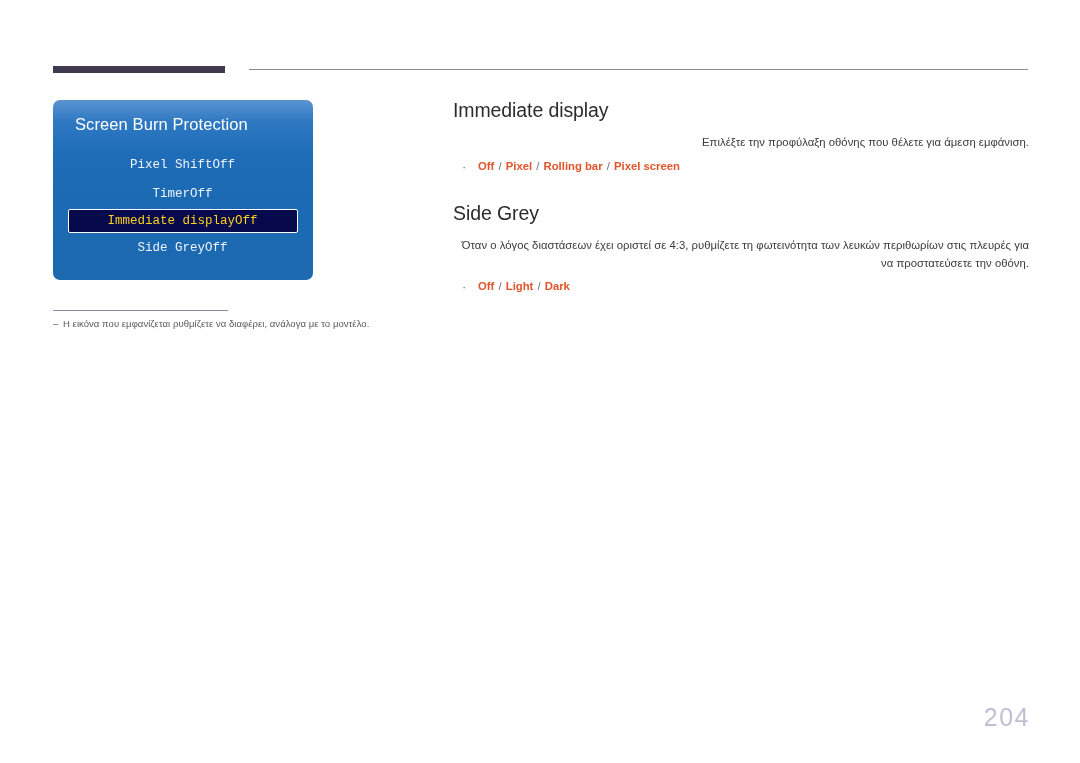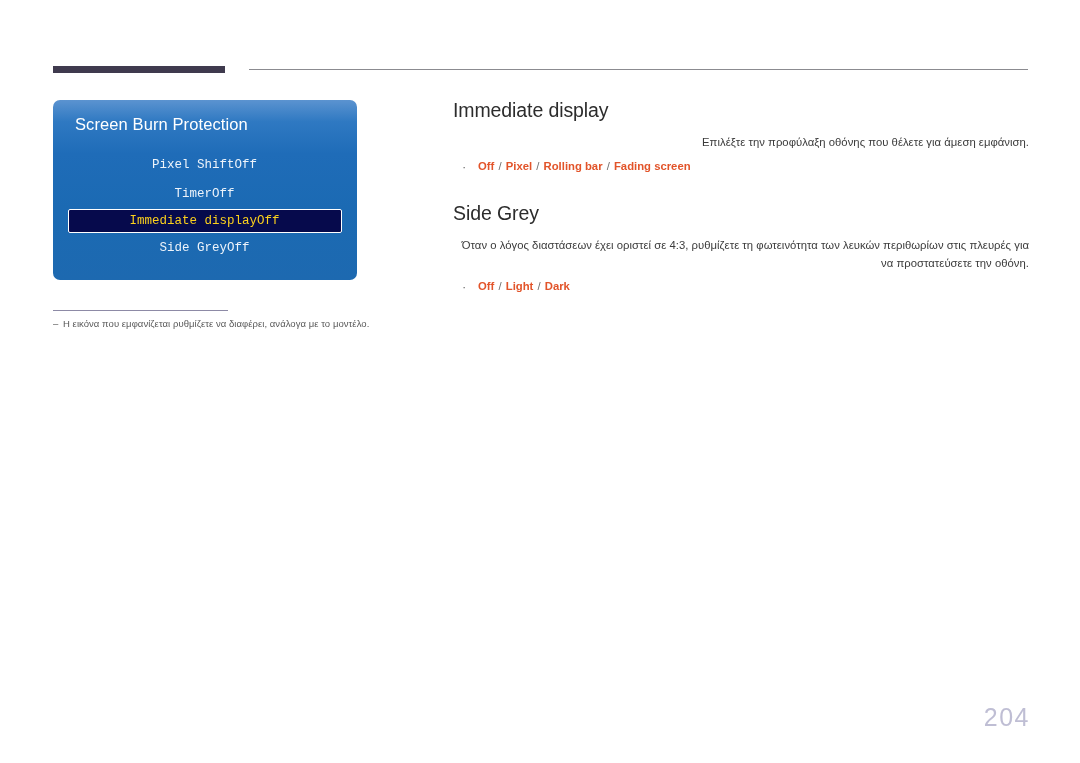--- a/index.html
+++ b/index.html
@@ -32,21 +32,21 @@
     width: 779px;
     height: 1px;
     background: #8b8b90;
   }
 
   
   #osd-panel {
     position: absolute;
     left: 53px;
     top: 100px;
-    width: 304px;
+    width: 260px;
     height: 180px;
     border-radius: 7px;
     background: linear-gradient(to bottom,
                   #5b93d0 0%,
                   #2f79c2 12%,
                   #1f6cb8 30%,
                   #1b6ab3 60%,
                   #1d69b0 100%);
     box-sizing: border-box;
     overflow: hidden;
@@ -225,21 +225,21 @@
 <div id="footnote-rule"></div>
 <div id="footnote">
   <span class="dash">–</span><span>Η εικόνα που εμφανίζεται ρυθμίζετε να διαφέρει, ανάλογα με το μοντέλο.</span>
 </div>
 
 <div id="content">
     <div class="section">
       <h2>Immediate display</h2>
       <p class="desc">Επιλέξτε την προφύλαξη οθόνης που θέλετε για άμεση εμφάνιση.</p>
       <ul class="opts">
-        <li><b>Off</b><span class="sep"> / </span><b>Pixel</b><span class="sep"> / </span><b>Rolling bar</b><span class="sep"> / </span><b>Fading screen</b></li>
+        <li><b>Off</b><span class="sep"> / </span><b>Pixel</b><span class="sep"> / </span><b>Rolling bar</b><span class="sep"> / </span><b>Pixel screen</b></li>
       </ul>
     </div>
     <div class="section">
       <h2>Side Grey</h2>
       <p class="desc">Όταν ο λόγος διαστάσεων έχει οριστεί σε 4:3, ρυθμίζετε τη φωτεινότητα των λευκών περιθωρίων στις πλευρές για να προστατεύσετε την οθόνη.</p>
       <ul class="opts">
         <li><b>Off</b><span class="sep"> / </span><b>Light</b><span class="sep"> / </span><b>Dark</b></li>
       </ul>
     </div>
   </div>

